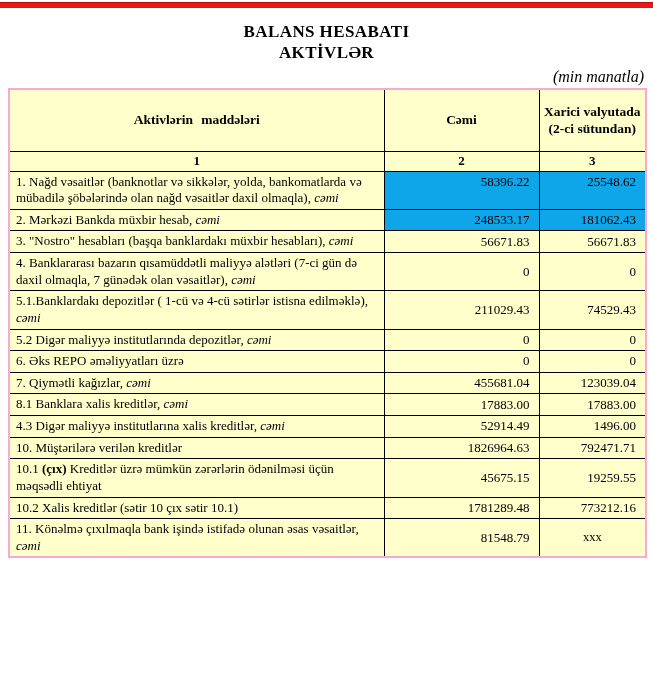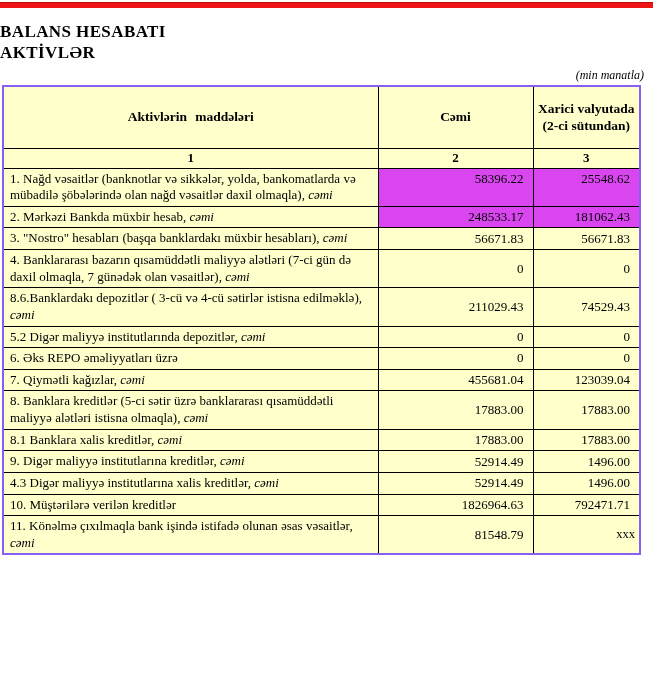--- a/index.html
+++ b/index.html
@@ -7,45 +7,45 @@
   body {
     width: 653px; height: 682px; overflow: hidden;
     background: #ffffff; color: #000;
     font-family: "Liberation Serif", "DejaVu Serif", serif;
   }
   .redbar {
     margin-top: 2px; height: 6px;
     background: #ee1414; border-top: 1px solid #b40d0d;
   }
   .title {
-    margin-top: 13px; 
+    margin-top: 13px; text-align: center;
     font-weight: bold; font-size: 17px; letter-spacing: .4px; line-height: 21px;
   }
   .unit-note {
     margin-top: 5px; margin-bottom: 2px; padding-right: 9px;
-    text-align: right; font-style: italic; font-size: 12px; padding-left: 28px;
+    text-align: right; font-style: italic; font-size: 16px; padding-left: 28px;
   }
   table.balance {
     border-collapse: collapse; table-layout: fixed;
-    margin-left: 2px; width: 637px;
-    border: 2px solid #8b5cf6;
+    margin-left: 8px; width: 637px;
+    border: 2px solid #f9a8d4;
   }
   col.c1 { width: 375px; } col.c2 { width: 155px; } col.c3 { width: 107px; }
   th, td { border: 1px solid #000; background: #ffffcc; }
   th.hdr {
     font-weight: bold; font-size: 13.5px; text-align: center;
     padding: 3px 4px; height: 62px; vertical-align: middle; line-height: 1.3;
   }
   th.hdr.main { word-spacing: 5px; }
   td.idx { font-weight: bold; font-size: 13px; text-align: center; padding: 1px 4px; height: 20px; }
   td.lbl { font-size: 13px; line-height: 1.28; padding: 2px 4px 2px 6px; vertical-align: middle; }
   td.val { font-size: 13px; text-align: right; padding: 1px 9px 1px 4px; vertical-align: middle; height: 20px; }
-  td.white { background: #d946ef; }
+  td.white { background: #0ea5e9; }
   td.v-top { vertical-align: top; padding-top: 2px; }
-  td.center { padding-right: 4px; font-size: 12.5px; }
+  td.center { text-align: center; padding-right: 4px; font-size: 12.5px; }
   td.lbl i { font-style: italic; }
   td.lbl b { font-weight: bold; }
 </style>
 </head>
 <body>
 
 <div class="redbar"></div>
 
 <div class="title">
   <div>BALANS HESABATI</div>
@@ -87,63 +87,63 @@
       <td class="lbl"><span></span><b></b><span>3. "Nostro" hesabları (başqa banklardakı müxbir hesabları), </span><i>cəmi</i></td>
       <td class="val">56671.83</td>
       <td class="val">56671.83</td>
     </tr>
     <tr>
       <td class="lbl"><span></span><b></b><span>4. Banklararası bazarın qısamüddətli maliyyə alətləri (7-ci gün də daxil olmaqla, 7 günədək olan vəsaitlər), </span><i>cəmi</i></td>
       <td class="val">0</td>
       <td class="val">0</td>
     </tr>
     <tr>
-      <td class="lbl"><span></span><b></b><span>8.6.Banklardakı depozitlər ( 3-cü və 4-cü sətirlər istisna edilməklə), </span><i>cəmi</i></td>
+      <td class="lbl"><span></span><b></b><span>5.1.Banklardakı depozitlər ( 1-cü və 4-cü sətirlər istisna edilməklə), </span><i>cəmi</i></td>
       <td class="val">211029.43</td>
       <td class="val">74529.43</td>
     </tr>
     <tr>
       <td class="lbl"><span></span><b></b><span>5.2 Digər maliyyə institutlarında depozitlər, </span><i>cəmi</i></td>
       <td class="val">0</td>
       <td class="val">0</td>
     </tr>
     <tr>
       <td class="lbl"><span></span><b></b><span>6. Əks REPO əməliyyatları üzrə</span><i></i></td>
       <td class="val">0</td>
       <td class="val">0</td>
     </tr>
     <tr>
       <td class="lbl"><span></span><b></b><span>7. Qiymətli kağızlar, </span><i>cəmi</i></td>
       <td class="val">455681.04</td>
       <td class="val">123039.04</td>
     </tr>
     <tr>
-      <td class="lbl"><span></span><b></b><span>8. Banklara kreditlər (5-ci sətir üzrə banklararası qısamüddətli maliyyə alətləri istisna olmaqla), </span><i>cəmi</i></td>
-      <td class="val">17883.00</td>
-      <td class="val">17883.00</td>
-    </tr>
-    <tr>
       <td class="lbl"><span></span><b></b><span>8.1 Banklara xalis kreditlər, </span><i>cəmi</i></td>
       <td class="val">17883.00</td>
       <td class="val">17883.00</td>
-    </tr>
-    <tr>
-      <td class="lbl"><span></span><b></b><span>9. Digər maliyyə institutlarına kreditlər, </span><i>cəmi</i></td>
-      <td class="val">52914.49</td>
-      <td class="val">1496.00</td>
     </tr>
     <tr>
       <td class="lbl"><span></span><b></b><span>4.3 Digər maliyyə institutlarına xalis kreditlər, </span><i>cəmi</i></td>
       <td class="val">52914.49</td>
       <td class="val">1496.00</td>
     </tr>
     <tr>
       <td class="lbl"><span></span><b></b><span>10. Müştərilərə verilən kreditlər</span><i></i></td>
       <td class="val">1826964.63</td>
       <td class="val">792471.71</td>
     </tr>
     <tr>
+      <td class="lbl"><span>10.1 </span><b>(çıx)</b><span> Kreditlər üzrə mümkün zərərlərin ödənilməsi üçün məqsədli ehtiyat</span><i></i></td>
+      <td class="val">45675.15</td>
+      <td class="val">19259.55</td>
+    </tr>
+    <tr>
+      <td class="lbl"><span></span><b></b><span>10.2 Xalis kreditlər (sətir 10 çıx sətir 10.1)</span><i></i></td>
+      <td class="val">1781289.48</td>
+      <td class="val">773212.16</td>
+    </tr>
+    <tr>
       <td class="lbl"><span></span><b></b><span>11. Könəlmə çıxılmaqla bank işində istifadə olunan əsas vəsaitlər, </span><i>cəmi</i></td>
       <td class="val">81548.79</td>
       <td class="val center">xxx</td>
     </tr>
   </tbody>
 </table>
 
 </body></html>

